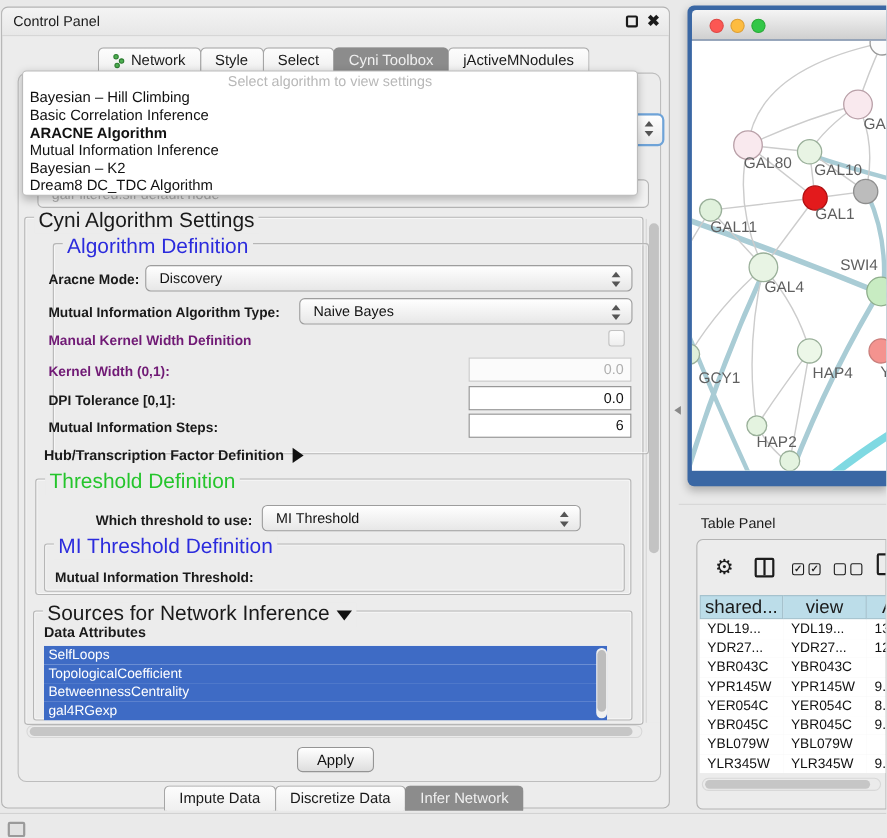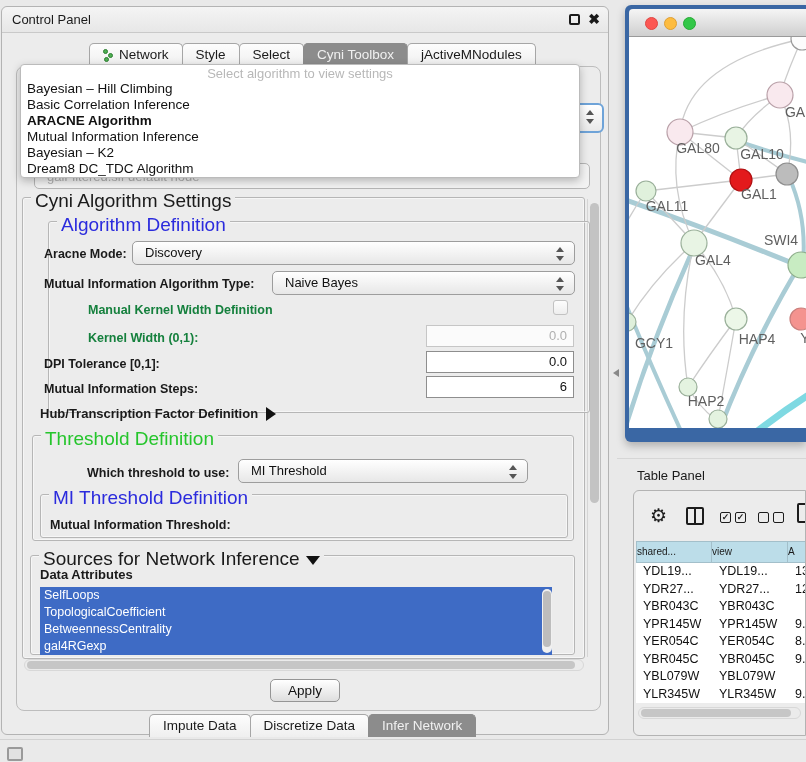--- a/index.html
+++ b/index.html
@@ -53,21 +53,21 @@
   
   .group { position:absolute; border:1px solid #b6b6b6; border-radius:3px;
     box-shadow:inset 0 0 0 1px rgba(255,255,255,0.55); }
   .group-title { position:absolute; top:-8px; left:8px; background:#ececec; padding:0 4px;
     font-size:19px; white-space:nowrap; }
   .t-plain { color:#1a1a1a; }
   .t-blue  { color:#2b2bdd; }
   .t-green { color:#25c52c; }
 
   .lbl  { position:absolute; font-size:12.5px; font-weight:bold; color:#1a1a1a; white-space:nowrap; }
-  .lbl.disabled { color:#15803d;margin-left:44px; }
+  .lbl.disabled { color:#701a75; }
 
   .combo { position:absolute; height:24px; border:1px solid #9d9d9d; border-radius:5px;
     background:linear-gradient(#ffffff,#e7e7e7); font-size:13px; color:#111;
     line-height:22px; padding-left:12px; }
   .step { position:absolute; right:10px; top:4px; width:8px; height:16px; }
   .step:before, .step:after { content:""; position:absolute; left:0; border-left:4px solid transparent; border-right:4px solid transparent; }
   .step:before { top:1px; border-bottom:5px solid #555; }
   .step:after  { bottom:1px; border-top:5px solid #555; }
 
   .field { position:absolute; height:22px; border:1px solid #8e8e8e; background:#ffffff;
@@ -120,21 +120,21 @@
   #icon-split i { position:absolute; left:6px; top:0; width:2px; height:14px; background:#1c1c1c; }
   .ckpair { display:flex; gap:4px; position:absolute; }
   #icon-checked { left:86px; top:21px; }
   #icon-unchecked { left:124px; top:21px; }
   .ck { width:11px; height:11px; border:1.5px solid #1c1c1c; border-radius:2px; font-size:9px; line-height:9px; text-align:center; color:#1c1c1c; font-weight:bold;}
   #icon-doc { left:163px; top:12px; width:16px; height:20px; border:2px solid #1c1c1c; border-radius:2px; }
 
   #data-table { position:absolute; left:2px; top:50px; width:171px; height:162px; overflow:hidden; }
   .th-row, .td-row { display:flex; }
   .th { height:22px; background:#bcdde9; border:1px solid #a3bfca; border-left:none;
-    font-size:10px; color:#1a1a1a; line-height:20px; flex:none; }
+    font-size:17px; color:#1a1a1a; text-align:center; line-height:20px; flex:none; }
   .th:first-child { border-left:1px solid #a3bfca; }
   .td { height:17.5px; font-size:12.5px; color:#111; line-height:17px; padding-left:7px;
     background:#ffffff; flex:none; white-space:nowrap; overflow:hidden; }
   #table-hscroll { left:4px; top:216px; width:163px; height:12px; }
   #table-hscroll .thumb { left:2px; width:150px; }
 
   #splitter-arrow { position:absolute; left:613px; top:369px; width:0; height:0;
     border-top:4px solid transparent; border-bottom:4px solid transparent; border-right:6px solid #8a8a8a; }
 
   

